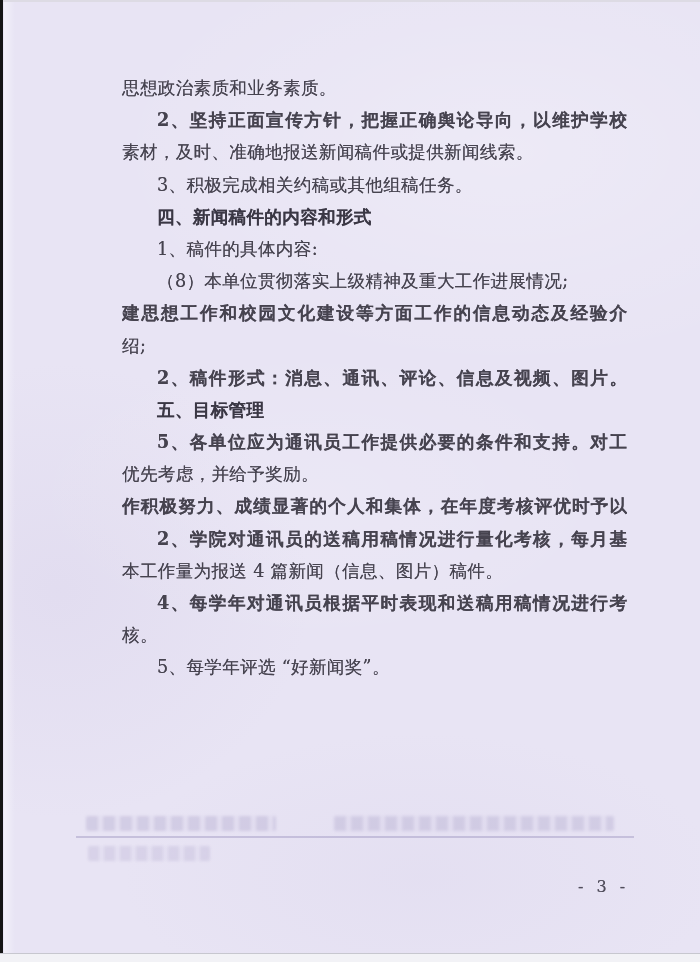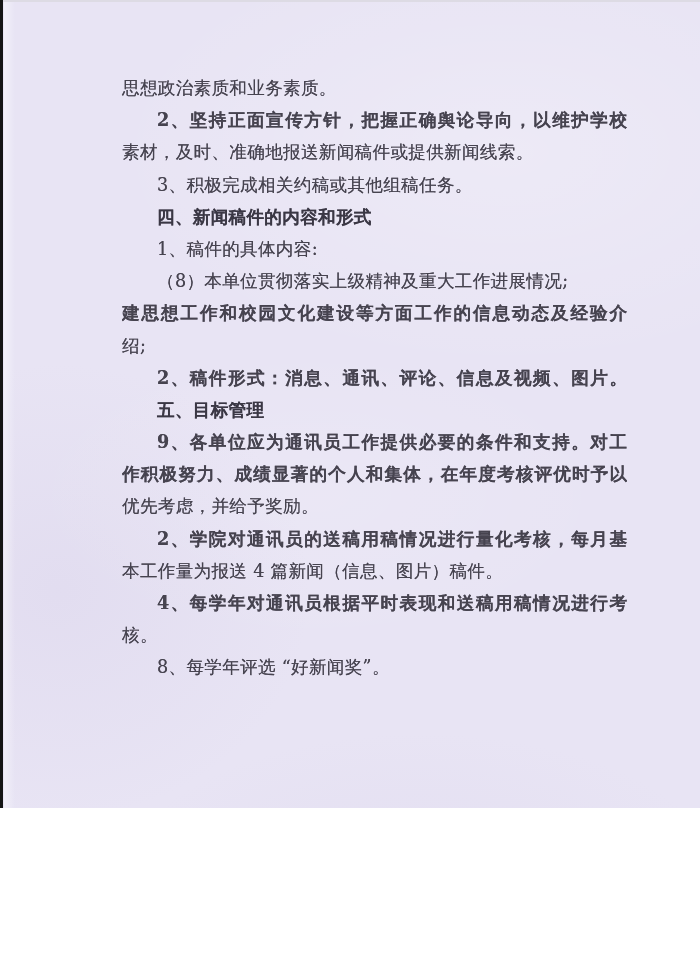--- a/index.html
+++ b/index.html
@@ -7,21 +7,21 @@
     --text-color:#46434f;
     --heading-color:#3a3744;
   }
   html,body{margin:0;padding:0;}
   body{
     width:700px;height:962px;
     font-family:"DejaVu Serif","Liberation Serif",serif;
     background:#ffffff;
   }
   .scan{
-    position:relative;width:700px;height:808px;overflow:hidden;
+    position:relative;width:700px;height:962px;overflow:hidden;
     background:var(--page-bg);
   }
   
   .edge-left{
     position:absolute;left:0;top:0;width:3px;height:962px;
     background:#151515;
   }
   .edge-top{
     position:absolute;left:0;top:0;width:700px;height:2px;
     background:#dddbe4;
@@ -116,28 +116,28 @@
       <div class="line indent full">2、坚持正面宣传方针，把握正确舆论导向，以维护学校</div>
       <div class="line">素材，及时、准确地报送新闻稿件或提供新闻线索。</div>
       <div class="line indent">3、积极完成相关约稿或其他组稿任务。</div>
       <div class="line indent bold">四、新闻稿件的内容和形式</div>
       <div class="line indent">1、稿件的具体内容:</div>
       <div class="line indent">（8）本单位贯彻落实上级精神及重大工作进展情况;</div>
       <div class="line full">建思想工作和校园文化建设等方面工作的信息动态及经验介</div>
       <div class="line">绍;</div>
       <div class="line indent full">2、稿件形式：消息、通讯、评论、信息及视频、图片。</div>
       <div class="line indent bold">五、目标管理</div>
-      <div class="line indent full">9、各单位应为通讯员工作提供必要的条件和支持。对工</div>
+      <div class="line indent full">5、各单位应为通讯员工作提供必要的条件和支持。对工</div>
+      <div class="line">优先考虑，并给予奖励。</div>
       <div class="line full">作积极努力、成绩显著的个人和集体，在年度考核评优时予以</div>
-      <div class="line">优先考虑，并给予奖励。</div>
       <div class="line indent full">2、学院对通讯员的送稿用稿情况进行量化考核，每月基</div>
       <div class="line">本工作量为报送 4 篇新闻（信息、图片）稿件。</div>
       <div class="line indent full">4、每学年对通讯员根据平时表现和送稿用稿情况进行考</div>
       <div class="line">核。</div>
-      <div class="line indent">8、每学年评选 “好新闻奖”。</div>
+      <div class="line indent">5、每学年评选 “好新闻奖”。</div>
     </div>
 
   <div class="bleed-row">
     <div class="bleed-chunk-a"></div>
     <div class="bleed-chunk-b"></div>
   </div>
   <div class="bleed-underline"></div>
   <div class="bleed-small"></div>
 
   <div class="page-number">- 3 -</div>

